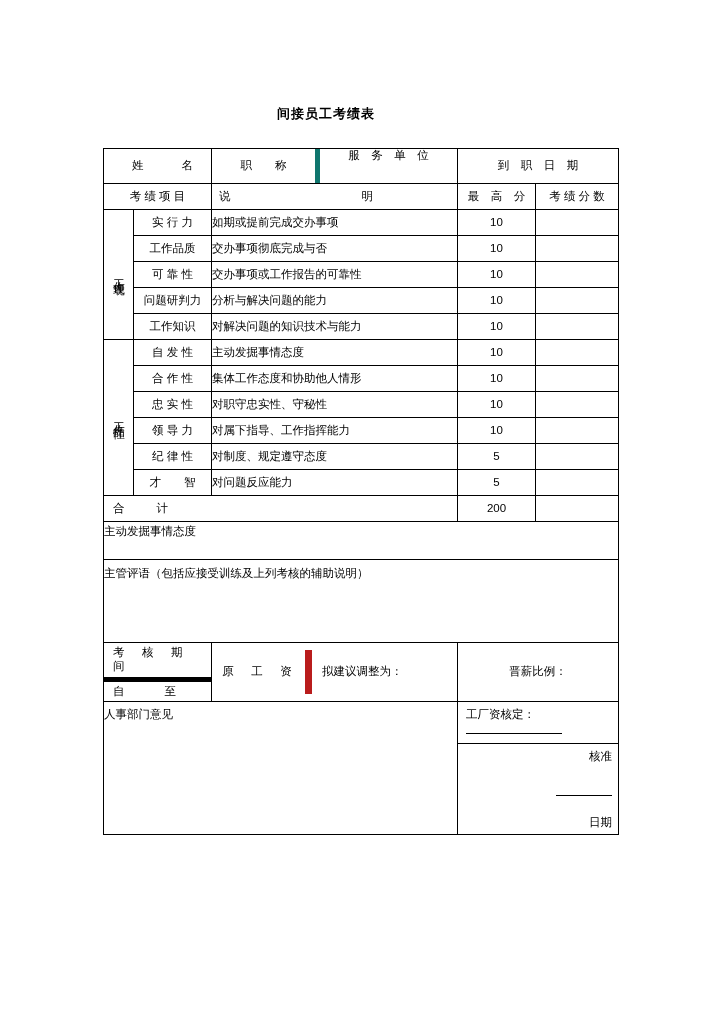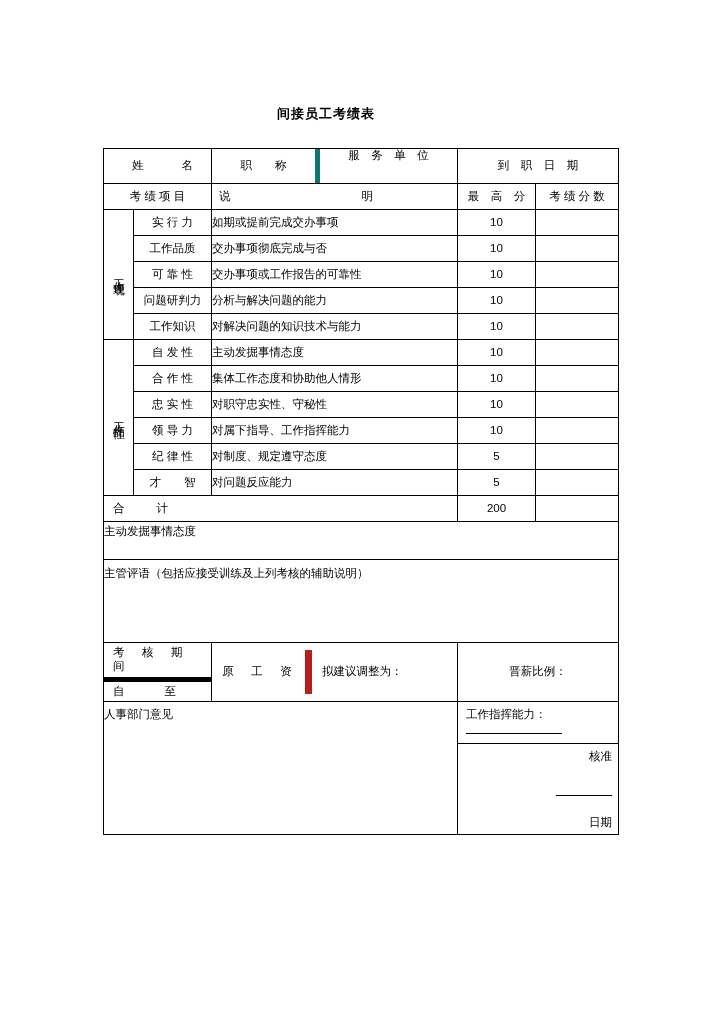--- a/index.html
+++ b/index.html
@@ -257,21 +257,21 @@
         <span>晋薪比例：</span>
       </td>
     </tr>
 
     <tr>
       <td colspan="3" class="l" style="height:56px;vertical-align:top;padding-top:6px">
         <span>人事部门意见</span>
       </td>
       <td colspan="2" style="padding:0;vertical-align:top">
         <div style="border-bottom:1px solid #000;padding:6px 6px 5px 8px;">
-          <span>工作指挥能力：</span>
+          <span>工厂资核定：</span>
           <span class="underline-fill"></span>
         </div>
         <div style="padding:6px 6px 4px 8px;display:flex;gap:20px;align-items:flex-end;flex-direction:column;">
           <span>核准</span>
           <span class="underline-short"></span>
           <span>日期</span>
         </div>
       </td>
     </tr>
 

